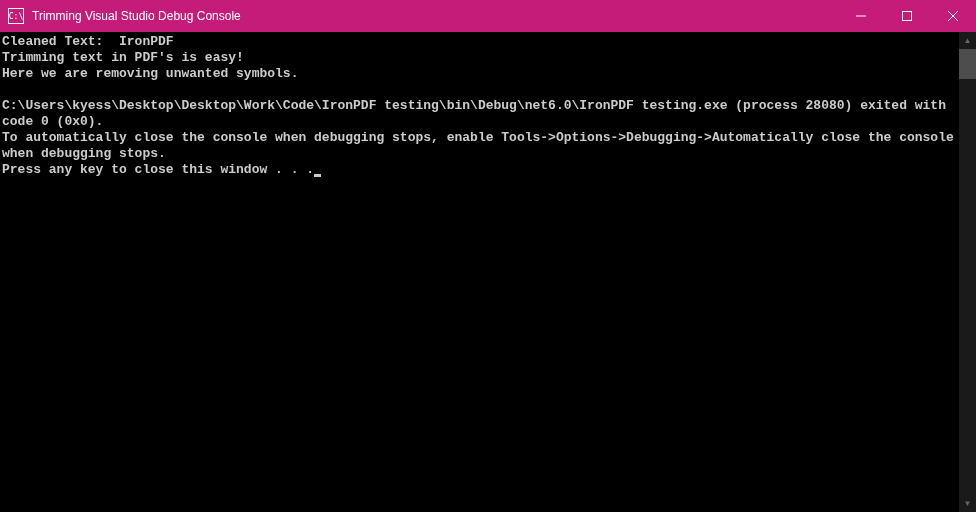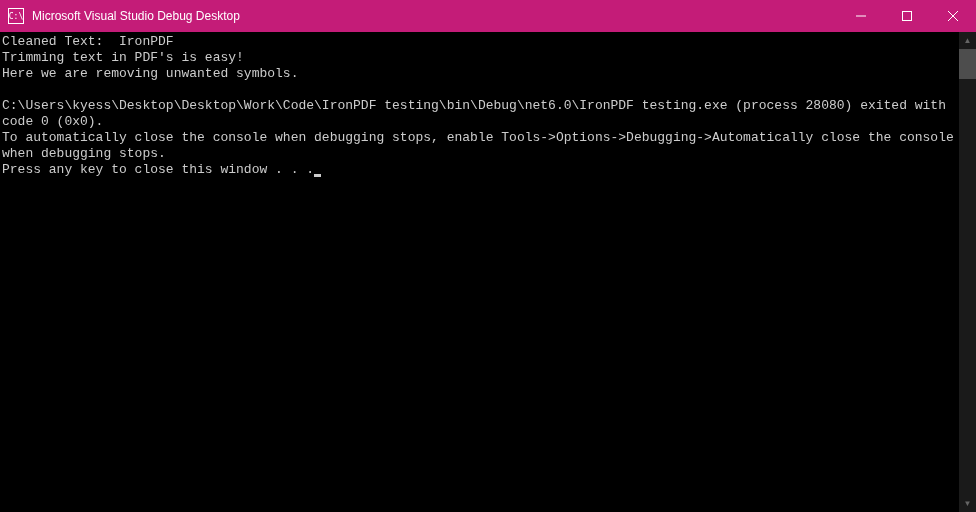--- a/index.html
+++ b/index.html
@@ -55,20 +55,21 @@
     .console {
       background: #000;
       color: #ccc;
       font-family: Consolas, "Courier New", monospace;
       font-size: 13px;
       line-height: 16px;
       padding: 2px 0 0 2px;
       white-space: pre-wrap;
       word-break: break-all;
       flex: 1;
+      font-weight: bold;
     }
     .scrollbar-v {
       width: 17px;
       background: #1a1a1a;
       position: relative;
     }
     .scroll-arrow {
       width: 17px;
       height: 17px;
       display: flex;
@@ -93,21 +94,21 @@
       background: #ccc;
       vertical-align: bottom;
       margin-bottom: 1px;
     }
   </style>
 </head>
 <body>
 
 <div class="titlebar">
   <div class="titlebar-icon">C:\</div>
-  <div class="titlebar-title">Microsoft Visual Studio Debug Desktop</div>
+  <div class="titlebar-title">Trimming Visual Studio Debug Console</div>
   <div class="titlebar-controls">
     <div class="titlebar-btn">
       <svg viewBox="0 0 10 10">
           <line x1="0" y1="5" x2="10" y2="5" stroke="#fff" stroke-width="1"></line>
         </svg>
     </div>
     <div class="titlebar-btn">
       <svg viewBox="0 0 10 10">
           <rect x="0.5" y="0.5" width="9" height="9" fill="none" stroke="#fff" stroke-width="1"></rect>
         </svg>

